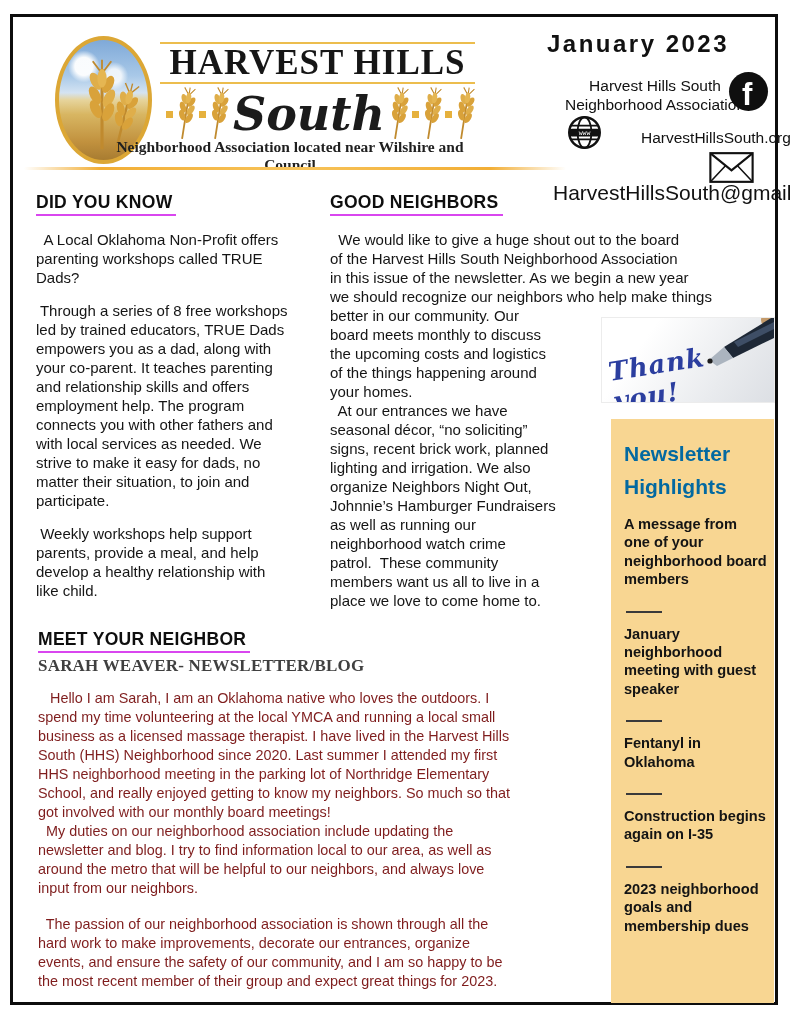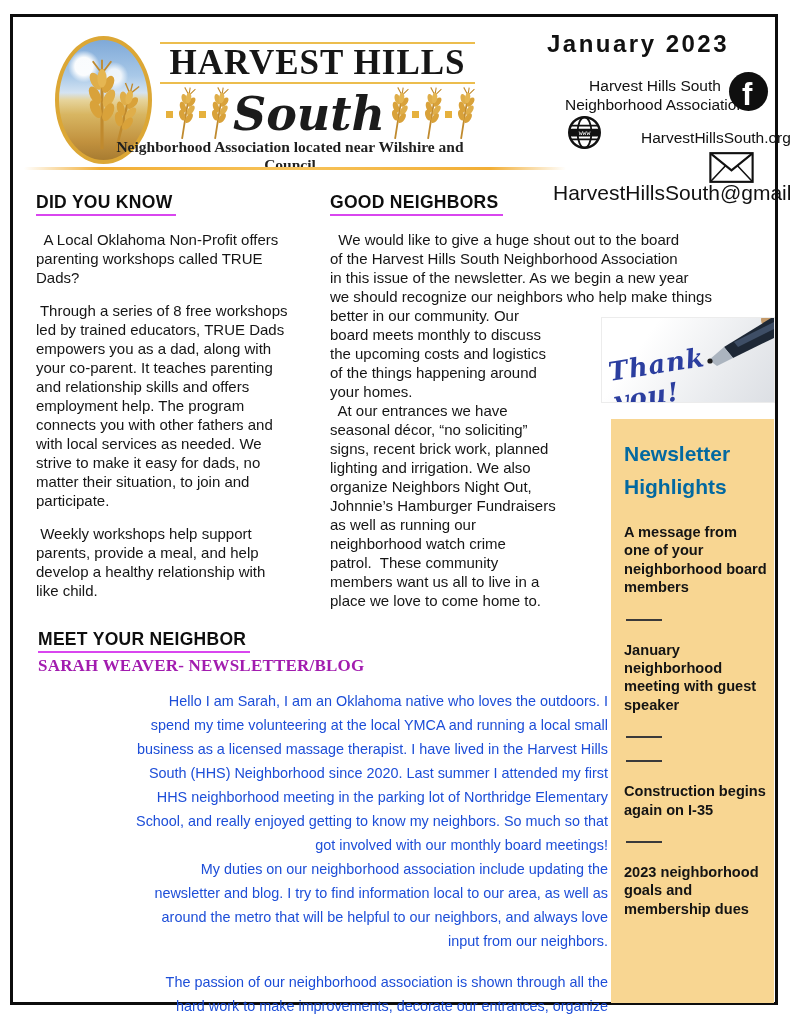--- a/index.html
+++ b/index.html
@@ -98,31 +98,31 @@
   .sidebar {
     position:absolute; left:611px; top:419px; width:163px; height:584px;
     background:#f8d692; padding:10px 6px 0 13px;
   }
   .sidebar-title {
     font-size:21px; line-height:33px; font-weight:700; color:#0369a1;
     white-space:pre; margin-top:8px;
   }
   .sidebar-item {
     font-size:14.6px; line-height:18.4px; font-weight:700; color:#141414;
-    white-space:pre; margin-top:20px;
+    white-space:pre; margin-top:12px;
   }
   .sidebar-divider { width:36px; border-top:2px solid #3a3a3a; margin:22px 0 0 2px; }
 
   
   .meet { position:absolute; left:38px; top:629px; width:570px; }
   .meet-sub {
     font-family:"Liberation Serif", serif; font-weight:700; font-size:17px;
-    color:#a21caf; margin-top:3px; letter-spacing:.2px;
-  }
-  .meet p { font-size:14.4px; line-height:24px; white-space:pre; color:#1d4ed8;text-align:right; }
+    color:#404040; margin-top:3px; letter-spacing:.2px;
+  }
+  .meet p { font-size:14.4px; line-height:19px; white-space:pre; color:#7f1d1d; }
   .meet .p0 { margin-top:13px; }
   .meet .p2 { margin-top:17px; }
   .meet .closing { margin-top:16px; }
 </style>
 </head>
 <body>
 
 <svg width="0" height="0" style="position:absolute" aria-hidden="true">
   <defs>
     <g id="wheat">
@@ -272,20 +272,22 @@
     <div class="sidebar-item">A message from
 one of your
 neighborhood board
 members</div>
     <div class="sidebar-divider"></div>
     <div class="sidebar-item">January
 neighborhood
 meeting with guest
 speaker</div>
     <div class="sidebar-divider"></div>
+    <div class="sidebar-item">Fentanyl in
+Oklahoma</div>
     <div class="sidebar-divider"></div>
     <div class="sidebar-item">Construction begins
 again on I-35</div>
     <div class="sidebar-divider"></div>
     <div class="sidebar-item">2023 neighborhood
 goals and
 membership dues</div>
   </div>
 
   <div class="meet">

